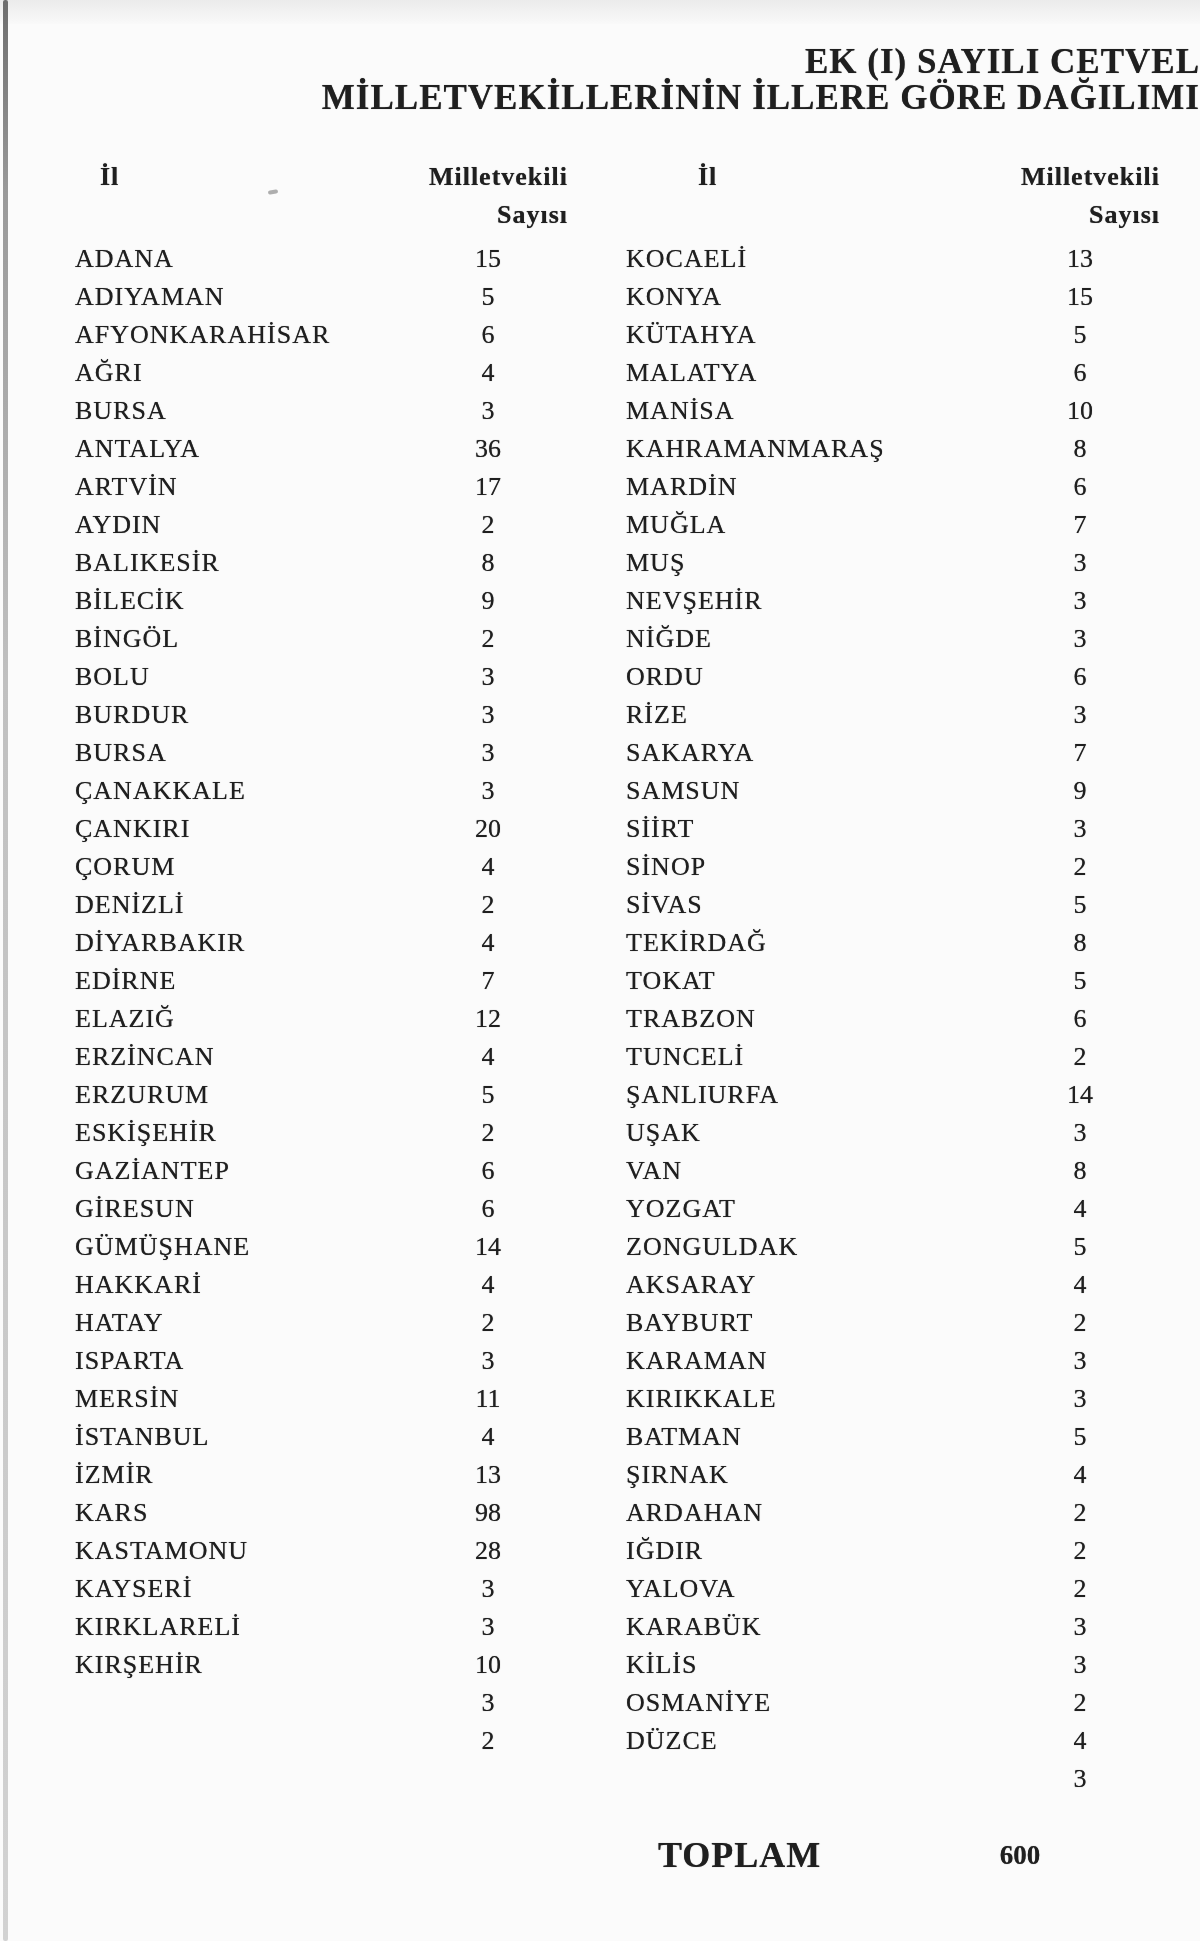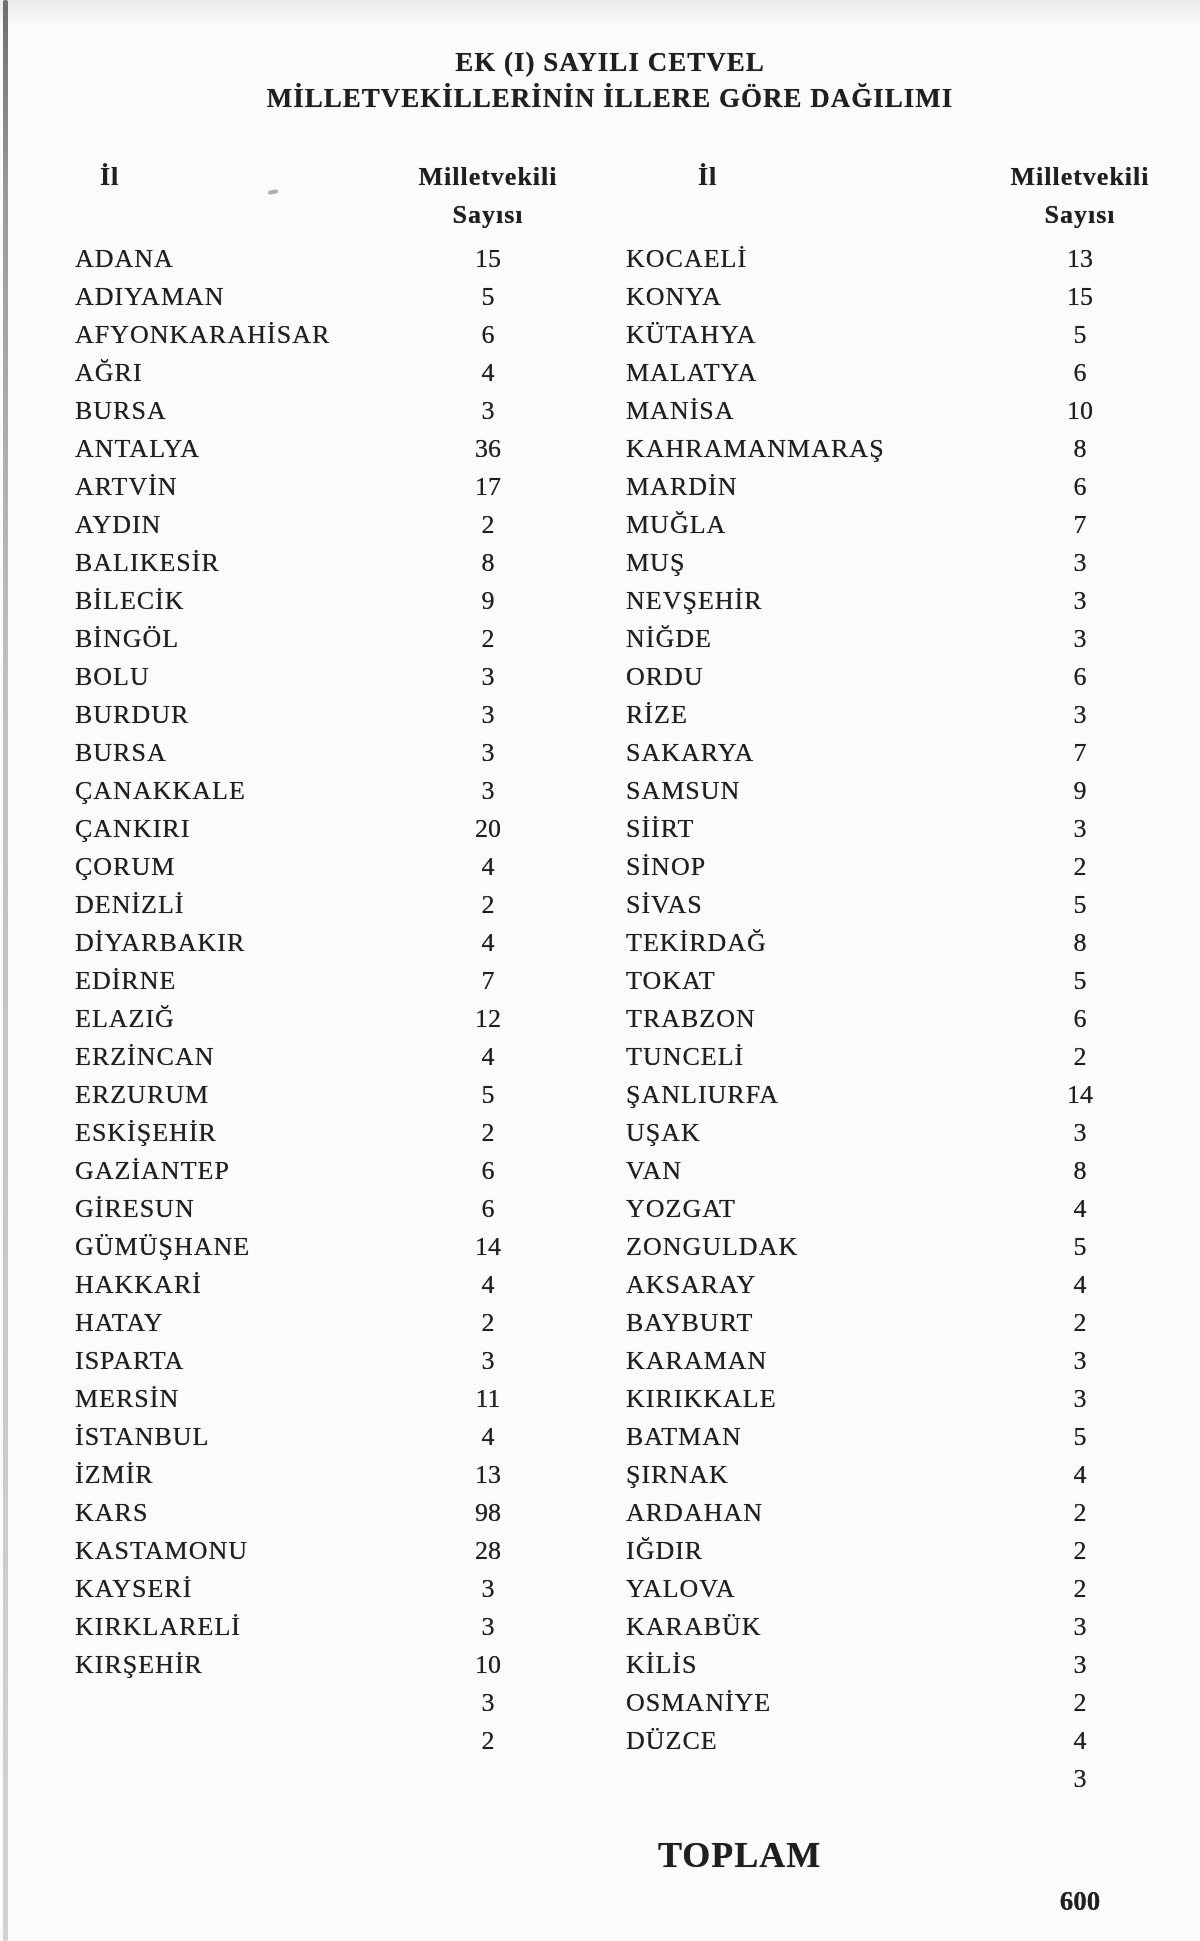--- a/index.html
+++ b/index.html
@@ -24,46 +24,46 @@
   }
   .speck{
     position:absolute;left:268px;top:190px;width:10px;height:4px;
     background:#9b9b9b;border-radius:2px;transform:rotate(-8deg);opacity:.8;
   }
   
   .ink{ text-shadow:0 0 0.7px rgba(25,25,25,.75); letter-spacing:1px; }
 
   .title-block{
     position:absolute;left:20px;top:44px;width:1180px;
-    text-align:center;font-size:27px;line-height:36px;font-weight:bold;
+    text-align:right;font-size:35px;line-height:36px;font-weight:bold;
   }
   
   .hdr{position:absolute;font-size:26px;font-weight:bold;line-height:38px;}
   .hdr-il-left{left:100px;top:158px;}
   .hdr-il-right{left:698px;top:158px;}
-  .hdr-count{width:160px;text-align:center;}
+  .hdr-count{width:160px;text-align:right;}
   .hdr-count-left{left:408px;top:158px;}
   .hdr-count-right{left:1000px;top:158px;}
 
   
   .col{position:absolute;top:240px;font-size:26px;line-height:38px;}
   .col .cell{height:38px;white-space:nowrap;}
   .names-left{left:75px;}
   .nums-left{left:408px;width:160px;text-align:center;letter-spacing:0;}
   .names-right{left:626px;}
   .nums-right{left:1000px;width:160px;text-align:center;letter-spacing:0;}
 
   
   .total-label{
     position:absolute;left:658px;top:1836px;
     font-size:36px;font-weight:bold;line-height:38px;
   }
   .total-value{
-    position:absolute;left:1000px;top:1836px;width:160px;text-align:center;
-    font-size:27px;font-weight:bold;line-height:38px;letter-spacing:0;margin-top:46px;
+    position:absolute;left:940px;top:1836px;width:160px;text-align:center;
+    font-size:27px;font-weight:bold;line-height:38px;letter-spacing:0;
   }
 </style>
 </head>
 <body>
 
 <div class="page">
 
   <div class="top-band"></div>
   <div class="edge-line"></div>
   <div class="speck"></div>

